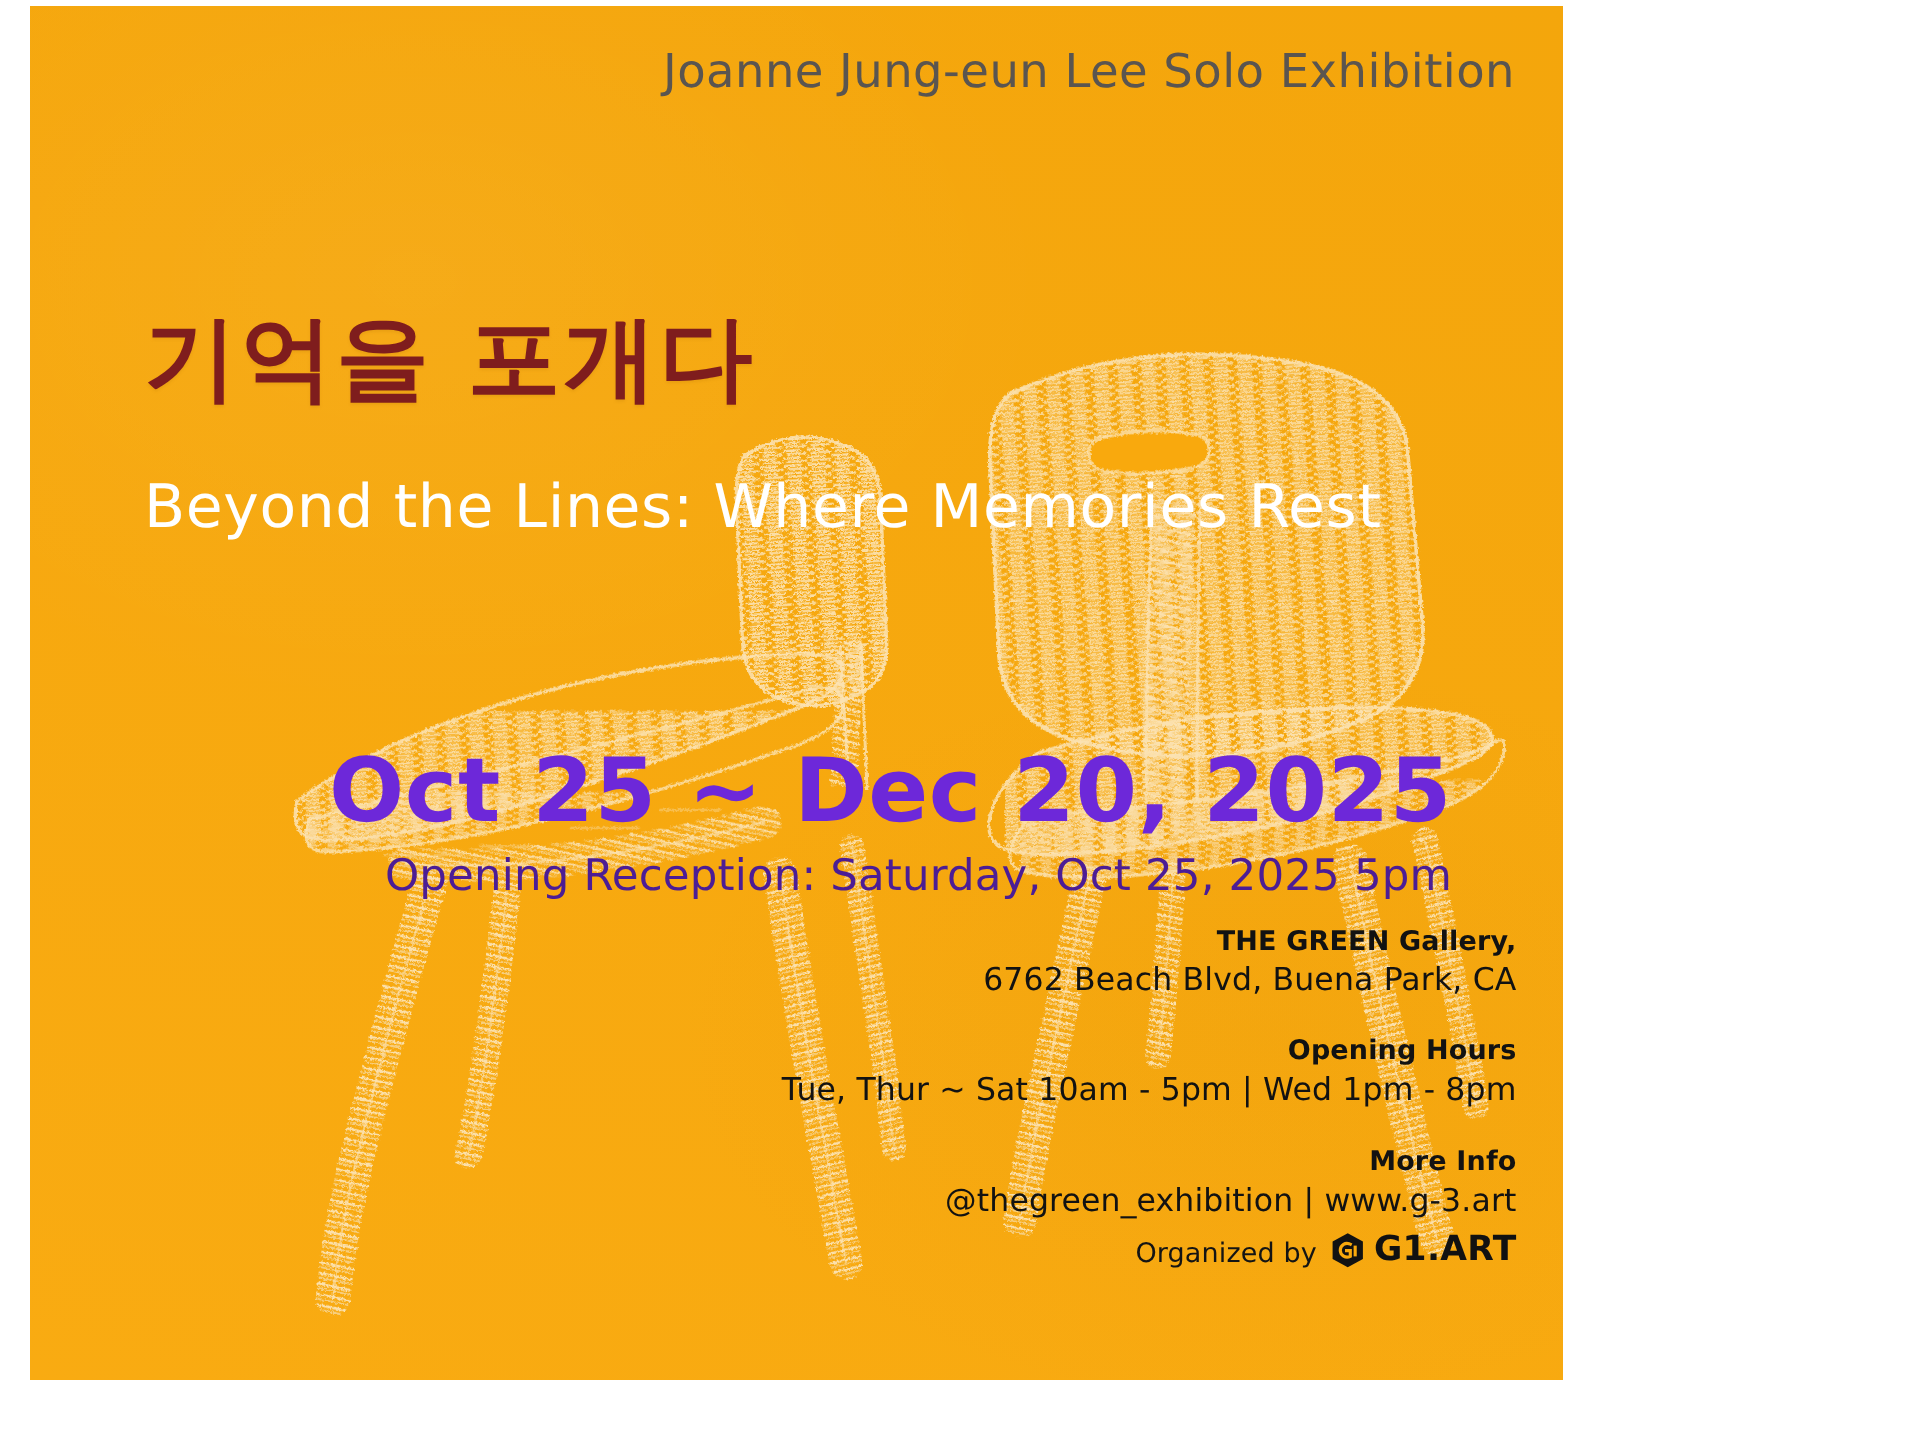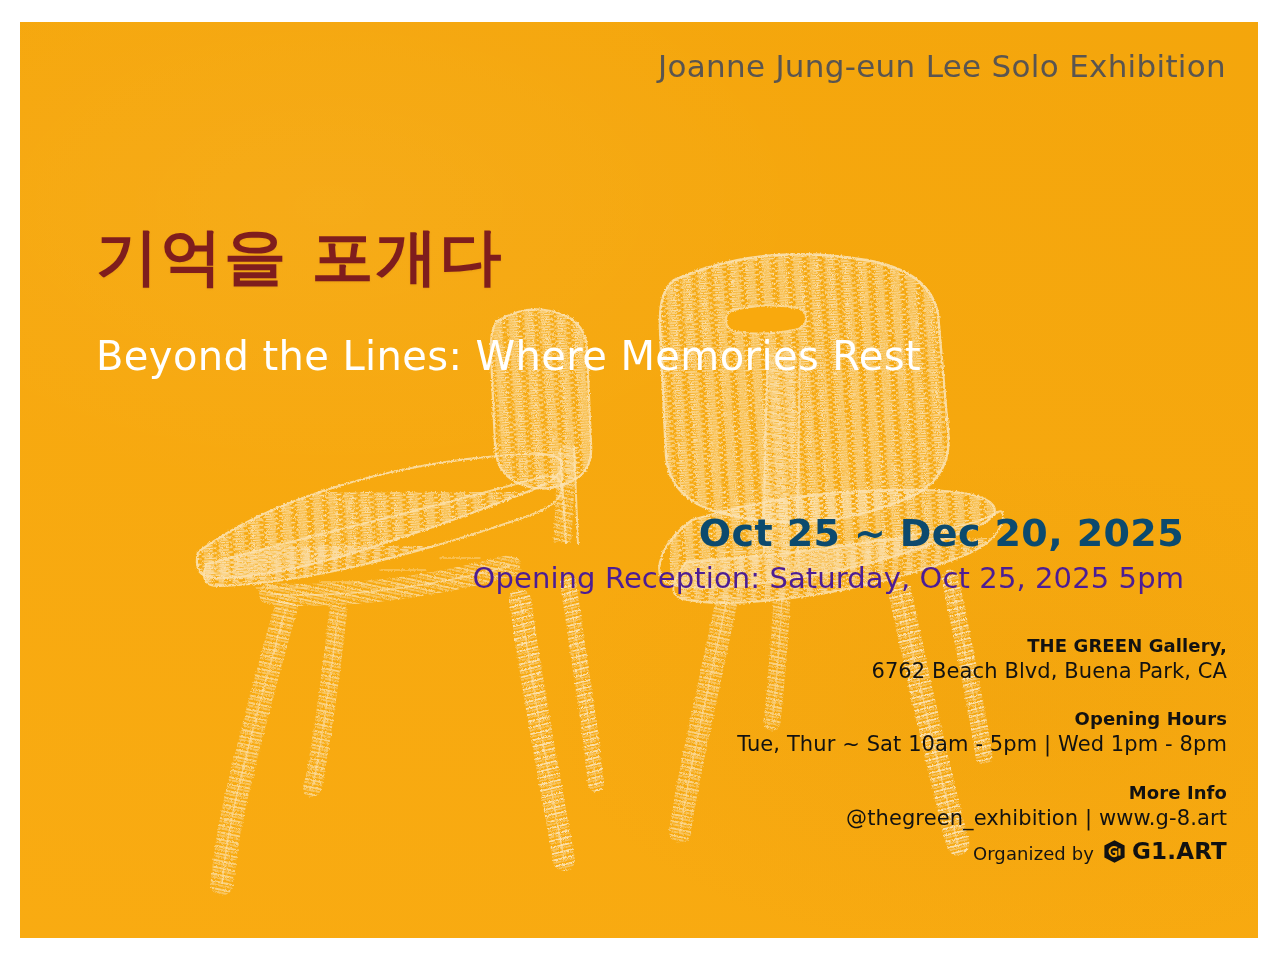--- a/index.html
+++ b/index.html
@@ -10,22 +10,22 @@
   body {
     width: 1280px;
     height: 960px;
     overflow: hidden;
     font-family: "DejaVu Sans", "Liberation Sans", sans-serif;
   }
 
   #poster {
     position: absolute;
     left: 20px;
-    top: 22px;
-    width: 1238px;
+    top: 4px;
+    width: 1022px;
     height: 916px;
     background: #f9a90c;
     overflow: hidden;
     text-decoration: underline;
   }
 
   
   #poster::after {
     content: "";
     position: absolute;
@@ -80,23 +80,23 @@
     font-weight: 400;
   }
 
   #dates {
     right: 74px;
     top: 490px;
     text-align: right;
     white-space: nowrap;
   }
   #dates .range {
-    font-size: 38px;
+    font-size: 59px;
     font-weight: 700;
-    color: #0c4a6e;
+    color: #6d28d9;
     letter-spacing: 0.4px;
     line-height: 1.12;
   }
   #dates .recep {
     font-size: 29px;
     color: #4c1d95;
     letter-spacing: 0.1px;
     line-height: 1.2;
     margin-top: 6px;
   }
@@ -312,21 +312,21 @@
       <div class="bd">6762 Beach Blvd, Buena Park, CA</div>
     </div>
 
     <div class="blk">
       <div class="hd">Opening Hours</div>
       <div class="bd">Tue, Thur ~ Sat 10am - 5pm | Wed 1pm - 8pm</div>
     </div>
 
     <div class="blk" style="margin-bottom:0;">
       <div class="hd">More Info</div>
-      <div class="bd">@thegreen_exhibition | www.g-8.art</div>
+      <div class="bd">@thegreen_exhibition | www.g-3.art</div>
     </div>
 
     <div id="org">
       <span class="byline">Organized by</span>
       <span class="logo">
         <svg width="25" height="25" viewBox="0 0 25 25">
           <path d="M12.5 1.2 L22.6 6.6 L22.6 18.4 L12.5 23.8 L2.4 18.4 L2.4 6.6 Z" fill="#121212"></path>
           <path d="M14.2 8.4 a4.6 4.6 0 1 0 0 8.2 l0 -3.9 l-2.5 0" fill="none" stroke="#f9a90c" stroke-width="2.1" stroke-linecap="square"></path>
           <rect x="16.4" y="9.4" width="2.1" height="7.2" fill="#f9a90c"></rect>
         </svg>

